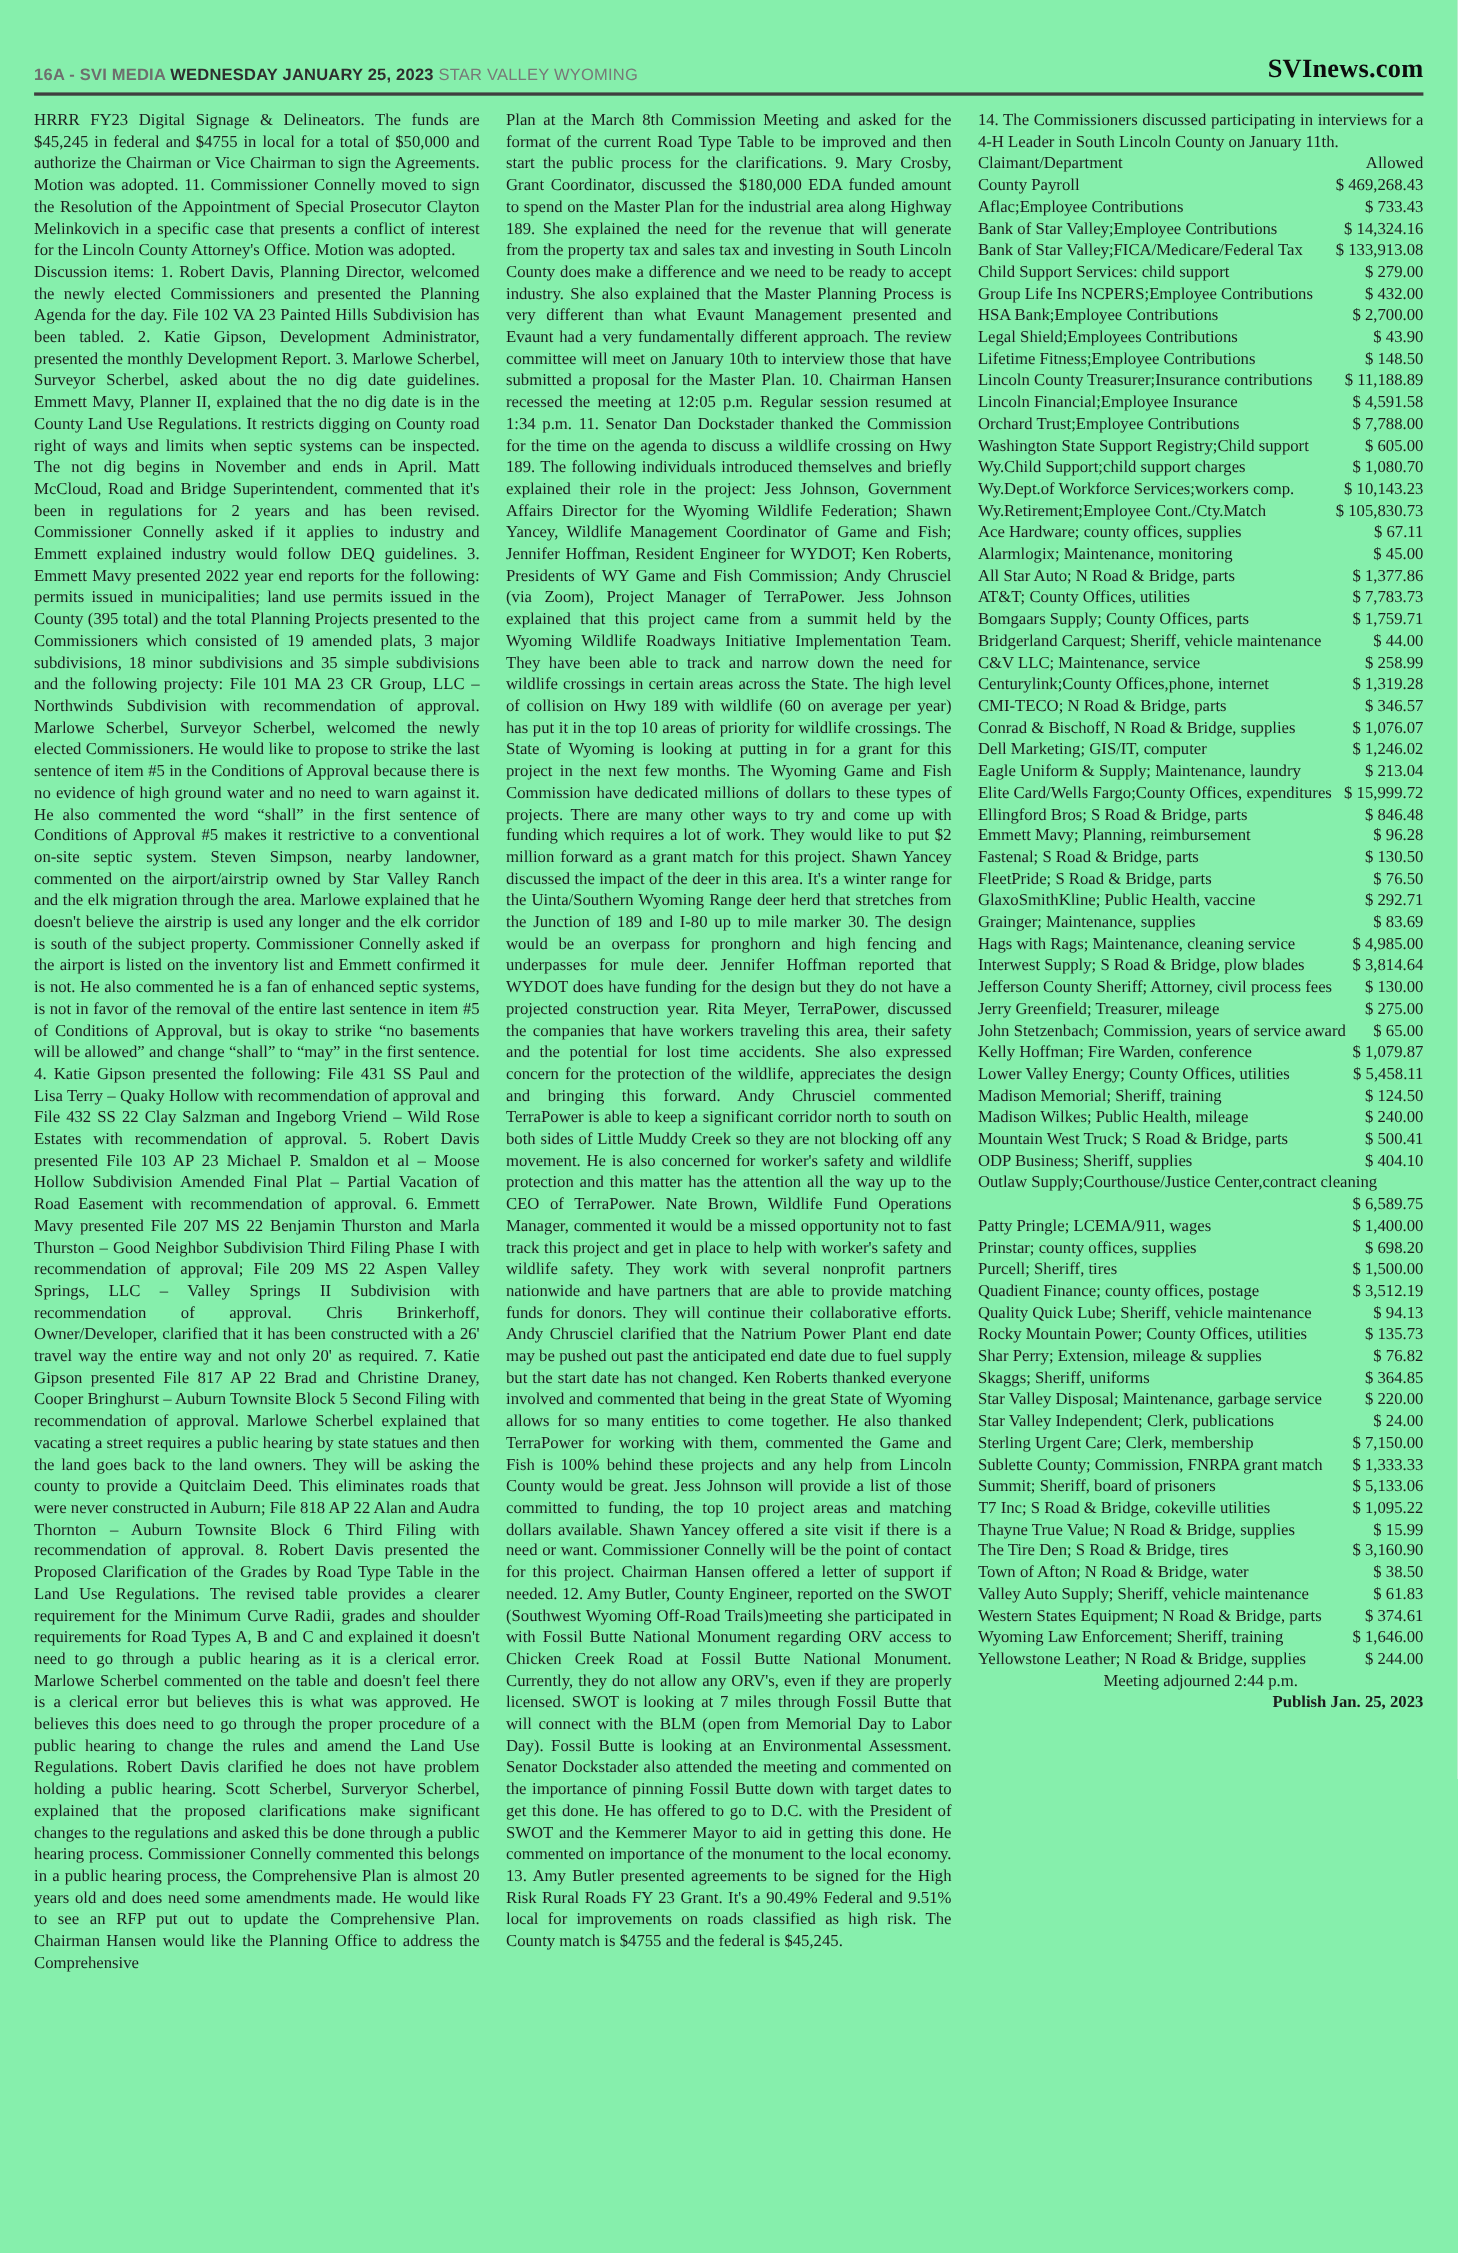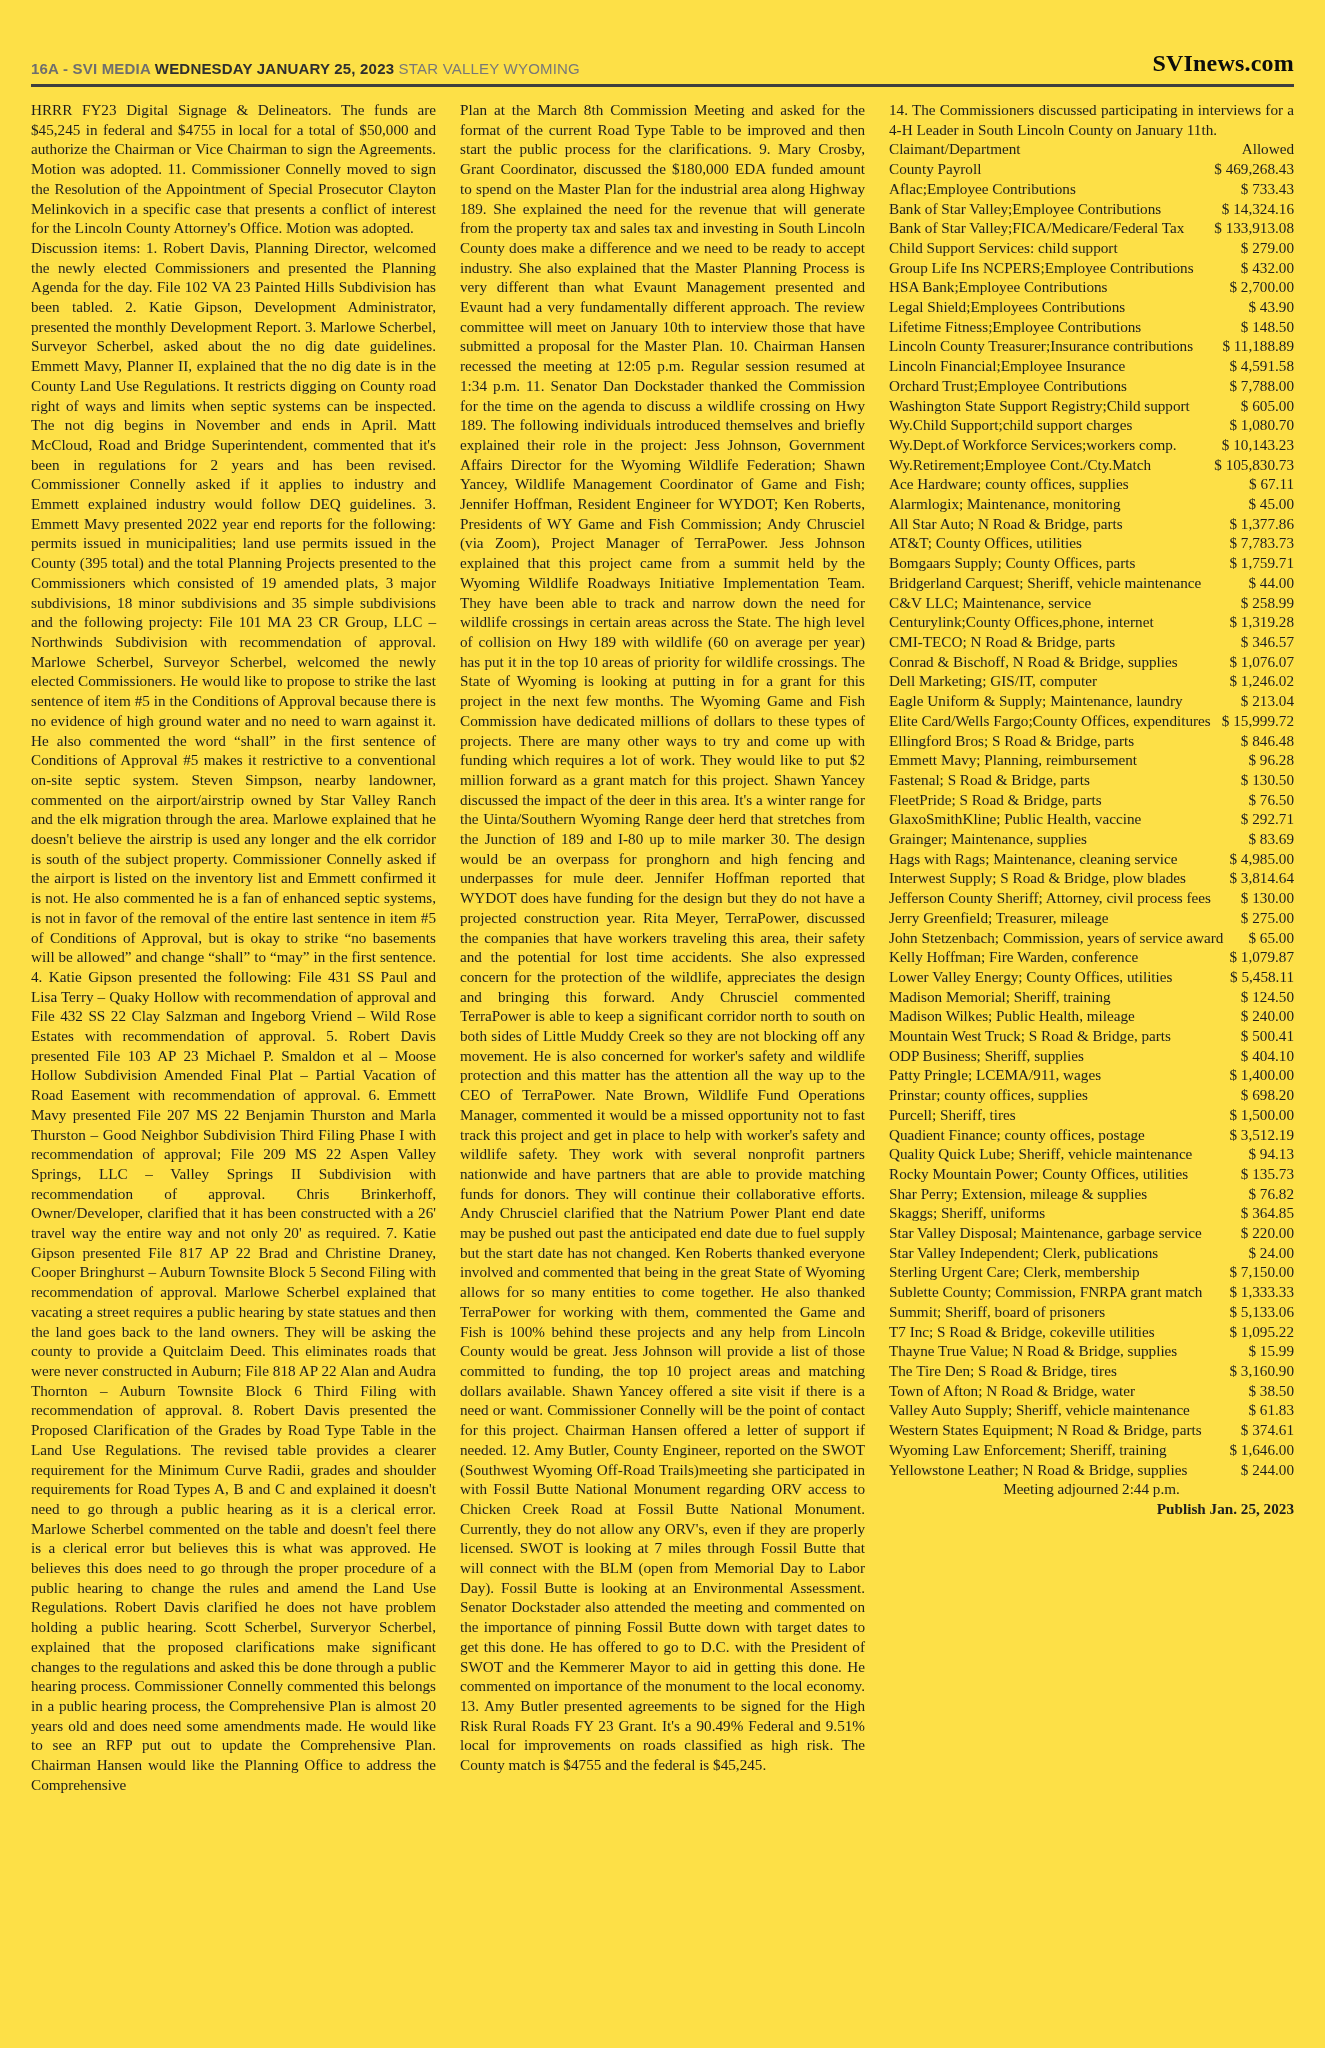--- a/index.html
+++ b/index.html
@@ -1,17 +1,17 @@
 <!DOCTYPE html>
 <html><head>
 <meta charset="utf-8">
 <style>
   html,body{margin:0;padding:0;background:#e8e8e8;}
   .page{
-    width:1325px;height:2048px;background:#fde047;position:relative;
+    width:1325px;height:2048px;background:#86efac;position:relative;
     box-sizing:border-box;padding:0 31px;overflow:hidden;
     font-family:"Liberation Serif", serif;
   }
   .masthead-row{
     display:flex;justify-content:space-between;align-items:flex-end;
     padding-top:50px;
   }
   .page-info{
     font-family:"Liberation Sans", sans-serif;
     font-size:15px;letter-spacing:.2px;color:#6e6e6e;font-weight:700;
@@ -303,20 +303,24 @@
           <div class="ledger-row">
             <span class="ledger-name">Mountain West Truck; S Road &amp; Bridge, parts</span>
             <span class="ledger-amt">$ 500.41</span>
           </div>
 
           <div class="ledger-row">
             <span class="ledger-name">ODP Business; Sheriff, supplies</span>
             <span class="ledger-amt">$ 404.10</span>
           </div>
 
+          <div class="ledger-row">
+            <span class="ledger-name">Outlaw Supply;Courthouse/Justice Center,contract cleaning</span>
+            <span class="ledger-amt">$ 6,589.75</span>
+          </div>
 
           <div class="ledger-row">
             <span class="ledger-name">Patty Pringle; LCEMA/911, wages</span>
             <span class="ledger-amt">$ 1,400.00</span>
           </div>
 
           <div class="ledger-row">
             <span class="ledger-name">Prinstar; county offices, supplies</span>
             <span class="ledger-amt">$ 698.20</span>
           </div>

